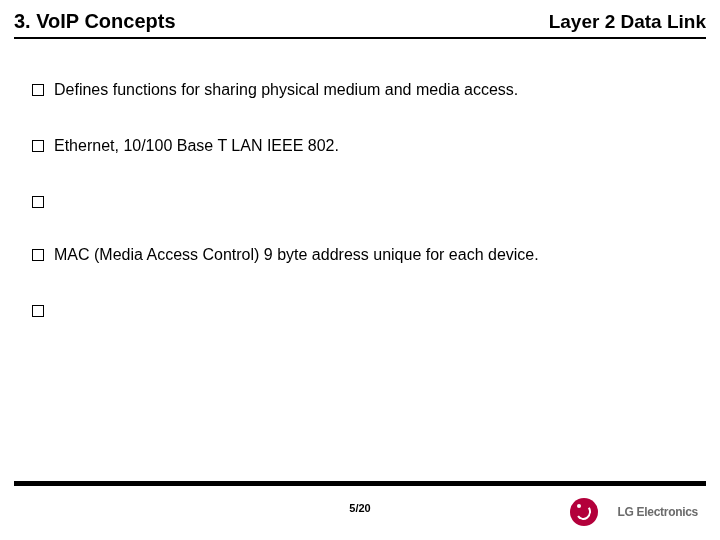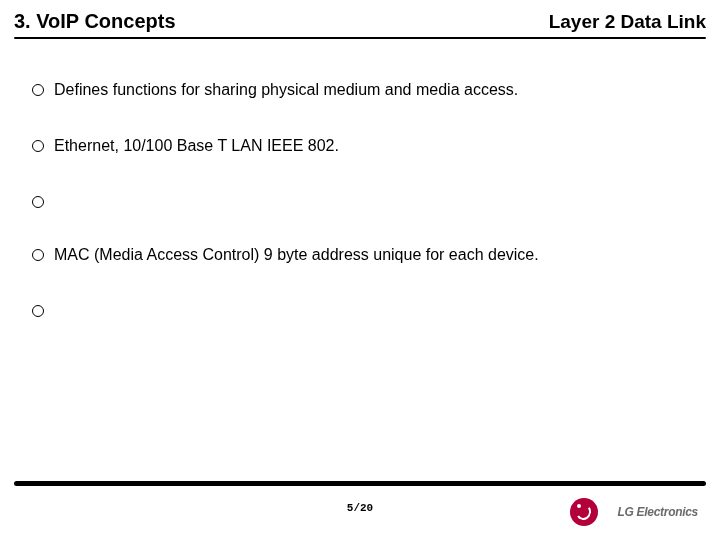--- a/index.html
+++ b/index.html
@@ -1,15 +1,15 @@
 <!DOCTYPE html>
 <html><head>
 <meta charset="utf-8">
 <style>
-  * { margin: 0; padding: 0; box-sizing: border-box; border-radius: 11px; }
+  * { margin: 0; padding: 0; box-sizing: border-box; }
   body {
     width: 720px;
     height: 540px;
     background: #fff;
     font-family: Arial, Helvetica, sans-serif;
     position: relative;
     overflow: hidden;
   }
   .header {
     display: flex;
@@ -60,30 +60,28 @@
   }
   .page-number {
     position: absolute;
     bottom: 26px;
     left: 0;
     right: 0;
     text-align: center;
     font-size: 11px;
     font-weight: bold;
     color: #000;
-    font-family: Liberation Mono, monospace;
   }
   .logo-wrap {
     position: absolute;
     right: 22px;
     bottom: 14px;
     display: flex;
     align-items: center;
     gap: 20px;
-    font-style: italic;
   }
   .logo-circle {
     width: 28px;
     height: 28px;
     border-radius: 50%;
     background: #b3003b;
     position: relative;
   }
   .logo-circle::before {
     content: "";

